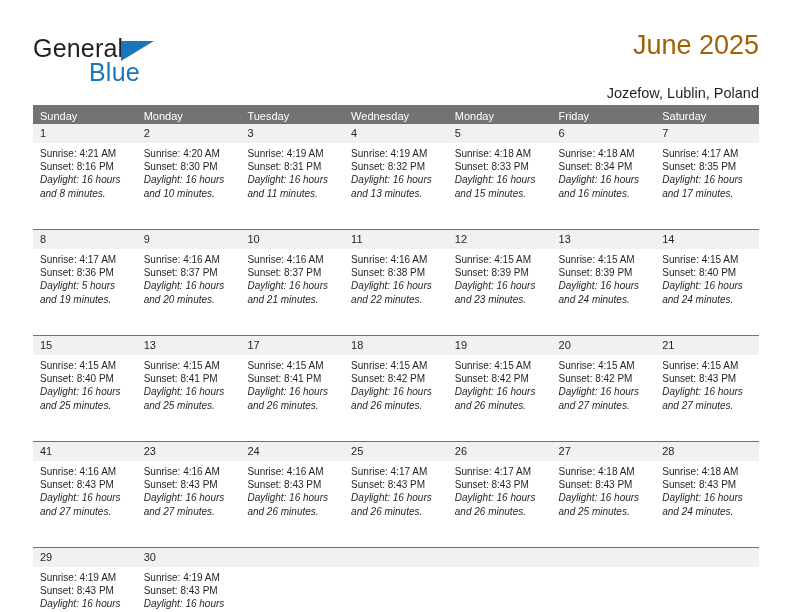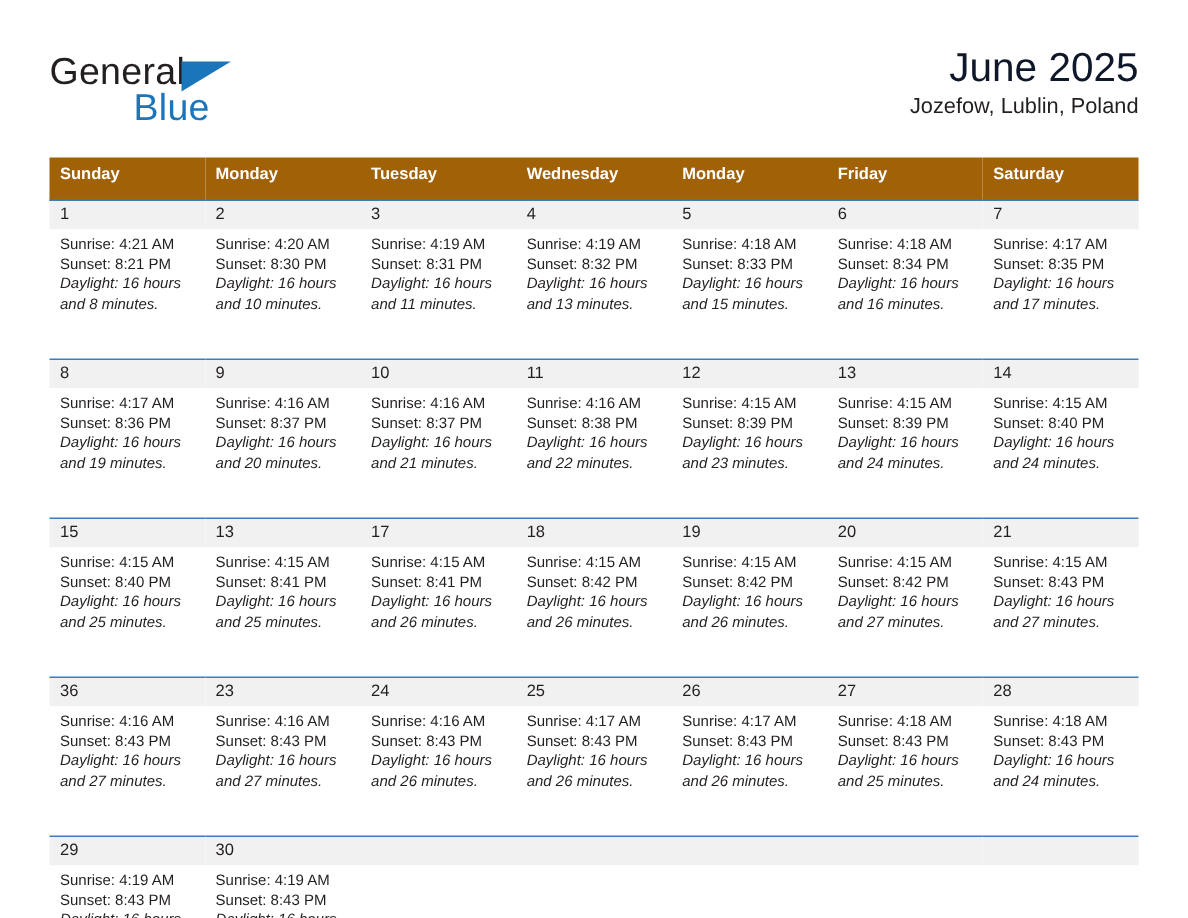--- a/index.html
+++ b/index.html
@@ -71,50 +71,50 @@
 
   .title-block {
     position: absolute;
     right: 0;
     top: 0;
     text-align: right;
   }
   .cal-title {
     font-size: 27px;
     font-weight: 400;
-    color: #0f172a;
+    color: #a16207;
     line-height: 34px;
     white-space: nowrap;
   }
   .cal-subtitle {
-    margin-top: 0;
+    margin-top: 22px;
     font-size: 14.5px;
     font-weight: 400;
     color: #231f20;
     line-height: 18px;
     white-space: nowrap;
   }
 
   
   .calendar {
     position: absolute;
     left: 33px;
     top: 105px;
     width: 726px;
     border-collapse: collapse;
     table-layout: fixed;
   }
 
   .dow-row th {
-    background: #a16207;
+    background: #737373;
     color: #ffffff;
     font-size: 11px;
-    font-weight: 700;
+    font-weight: 400;
     text-align: left;
-    padding: 5px 0 10px 7px;
+    padding: 5px 0 0 7px;
     line-height: 13px;
     border: none;
   }
 
   .week-row td {
     width: 103.71px;
     vertical-align: top;
     padding: 0;
     border: none;
     background: #ffffff;
@@ -185,21 +185,21 @@
         <td>2</td>
         <td>3</td>
         <td>4</td>
         <td>5</td>
         <td>6</td>
         <td>7</td>
       </tr>
       <tr class="week-row info-row">
         <td>
           <div class="info-line">Sunrise: 4:21 AM</div>
-          <div class="info-line">Sunset: 8:21 PM</div>
+          <div class="info-line">Sunset: 8:16 PM</div>
           <div class="info-line wrap">Daylight: 16 hours and 8 minutes.</div>
         </td>
         <td>
           <div class="info-line">Sunrise: 4:20 AM</div>
           <div class="info-line">Sunset: 8:30 PM</div>
           <div class="info-line wrap">Daylight: 16 hours and 10 minutes.</div>
         </td>
         <td>
           <div class="info-line">Sunrise: 4:19 AM</div>
           <div class="info-line">Sunset: 8:31 PM</div>
@@ -233,21 +233,21 @@
         <td>10</td>
         <td>11</td>
         <td>12</td>
         <td>13</td>
         <td>14</td>
       </tr>
       <tr class="week-row info-row">
         <td>
           <div class="info-line">Sunrise: 4:17 AM</div>
           <div class="info-line">Sunset: 8:36 PM</div>
-          <div class="info-line wrap">Daylight: 16 hours and 19 minutes.</div>
+          <div class="info-line wrap">Daylight: 5 hours and 19 minutes.</div>
         </td>
         <td>
           <div class="info-line">Sunrise: 4:16 AM</div>
           <div class="info-line">Sunset: 8:37 PM</div>
           <div class="info-line wrap">Daylight: 16 hours and 20 minutes.</div>
         </td>
         <td>
           <div class="info-line">Sunrise: 4:16 AM</div>
           <div class="info-line">Sunset: 8:37 PM</div>
           <div class="info-line wrap">Daylight: 16 hours and 21 minutes.</div>
@@ -315,21 +315,21 @@
           <div class="info-line wrap">Daylight: 16 hours and 27 minutes.</div>
         </td>
         <td>
           <div class="info-line">Sunrise: 4:15 AM</div>
           <div class="info-line">Sunset: 8:43 PM</div>
           <div class="info-line wrap">Daylight: 16 hours and 27 minutes.</div>
         </td>
       </tr>
 
       <tr class="week-row daynum-row">
-        <td>36</td>
+        <td>41</td>
         <td>23</td>
         <td>24</td>
         <td>25</td>
         <td>26</td>
         <td>27</td>
         <td>28</td>
       </tr>
       <tr class="week-row info-row">
         <td>
           <div class="info-line">Sunrise: 4:16 AM</div>

